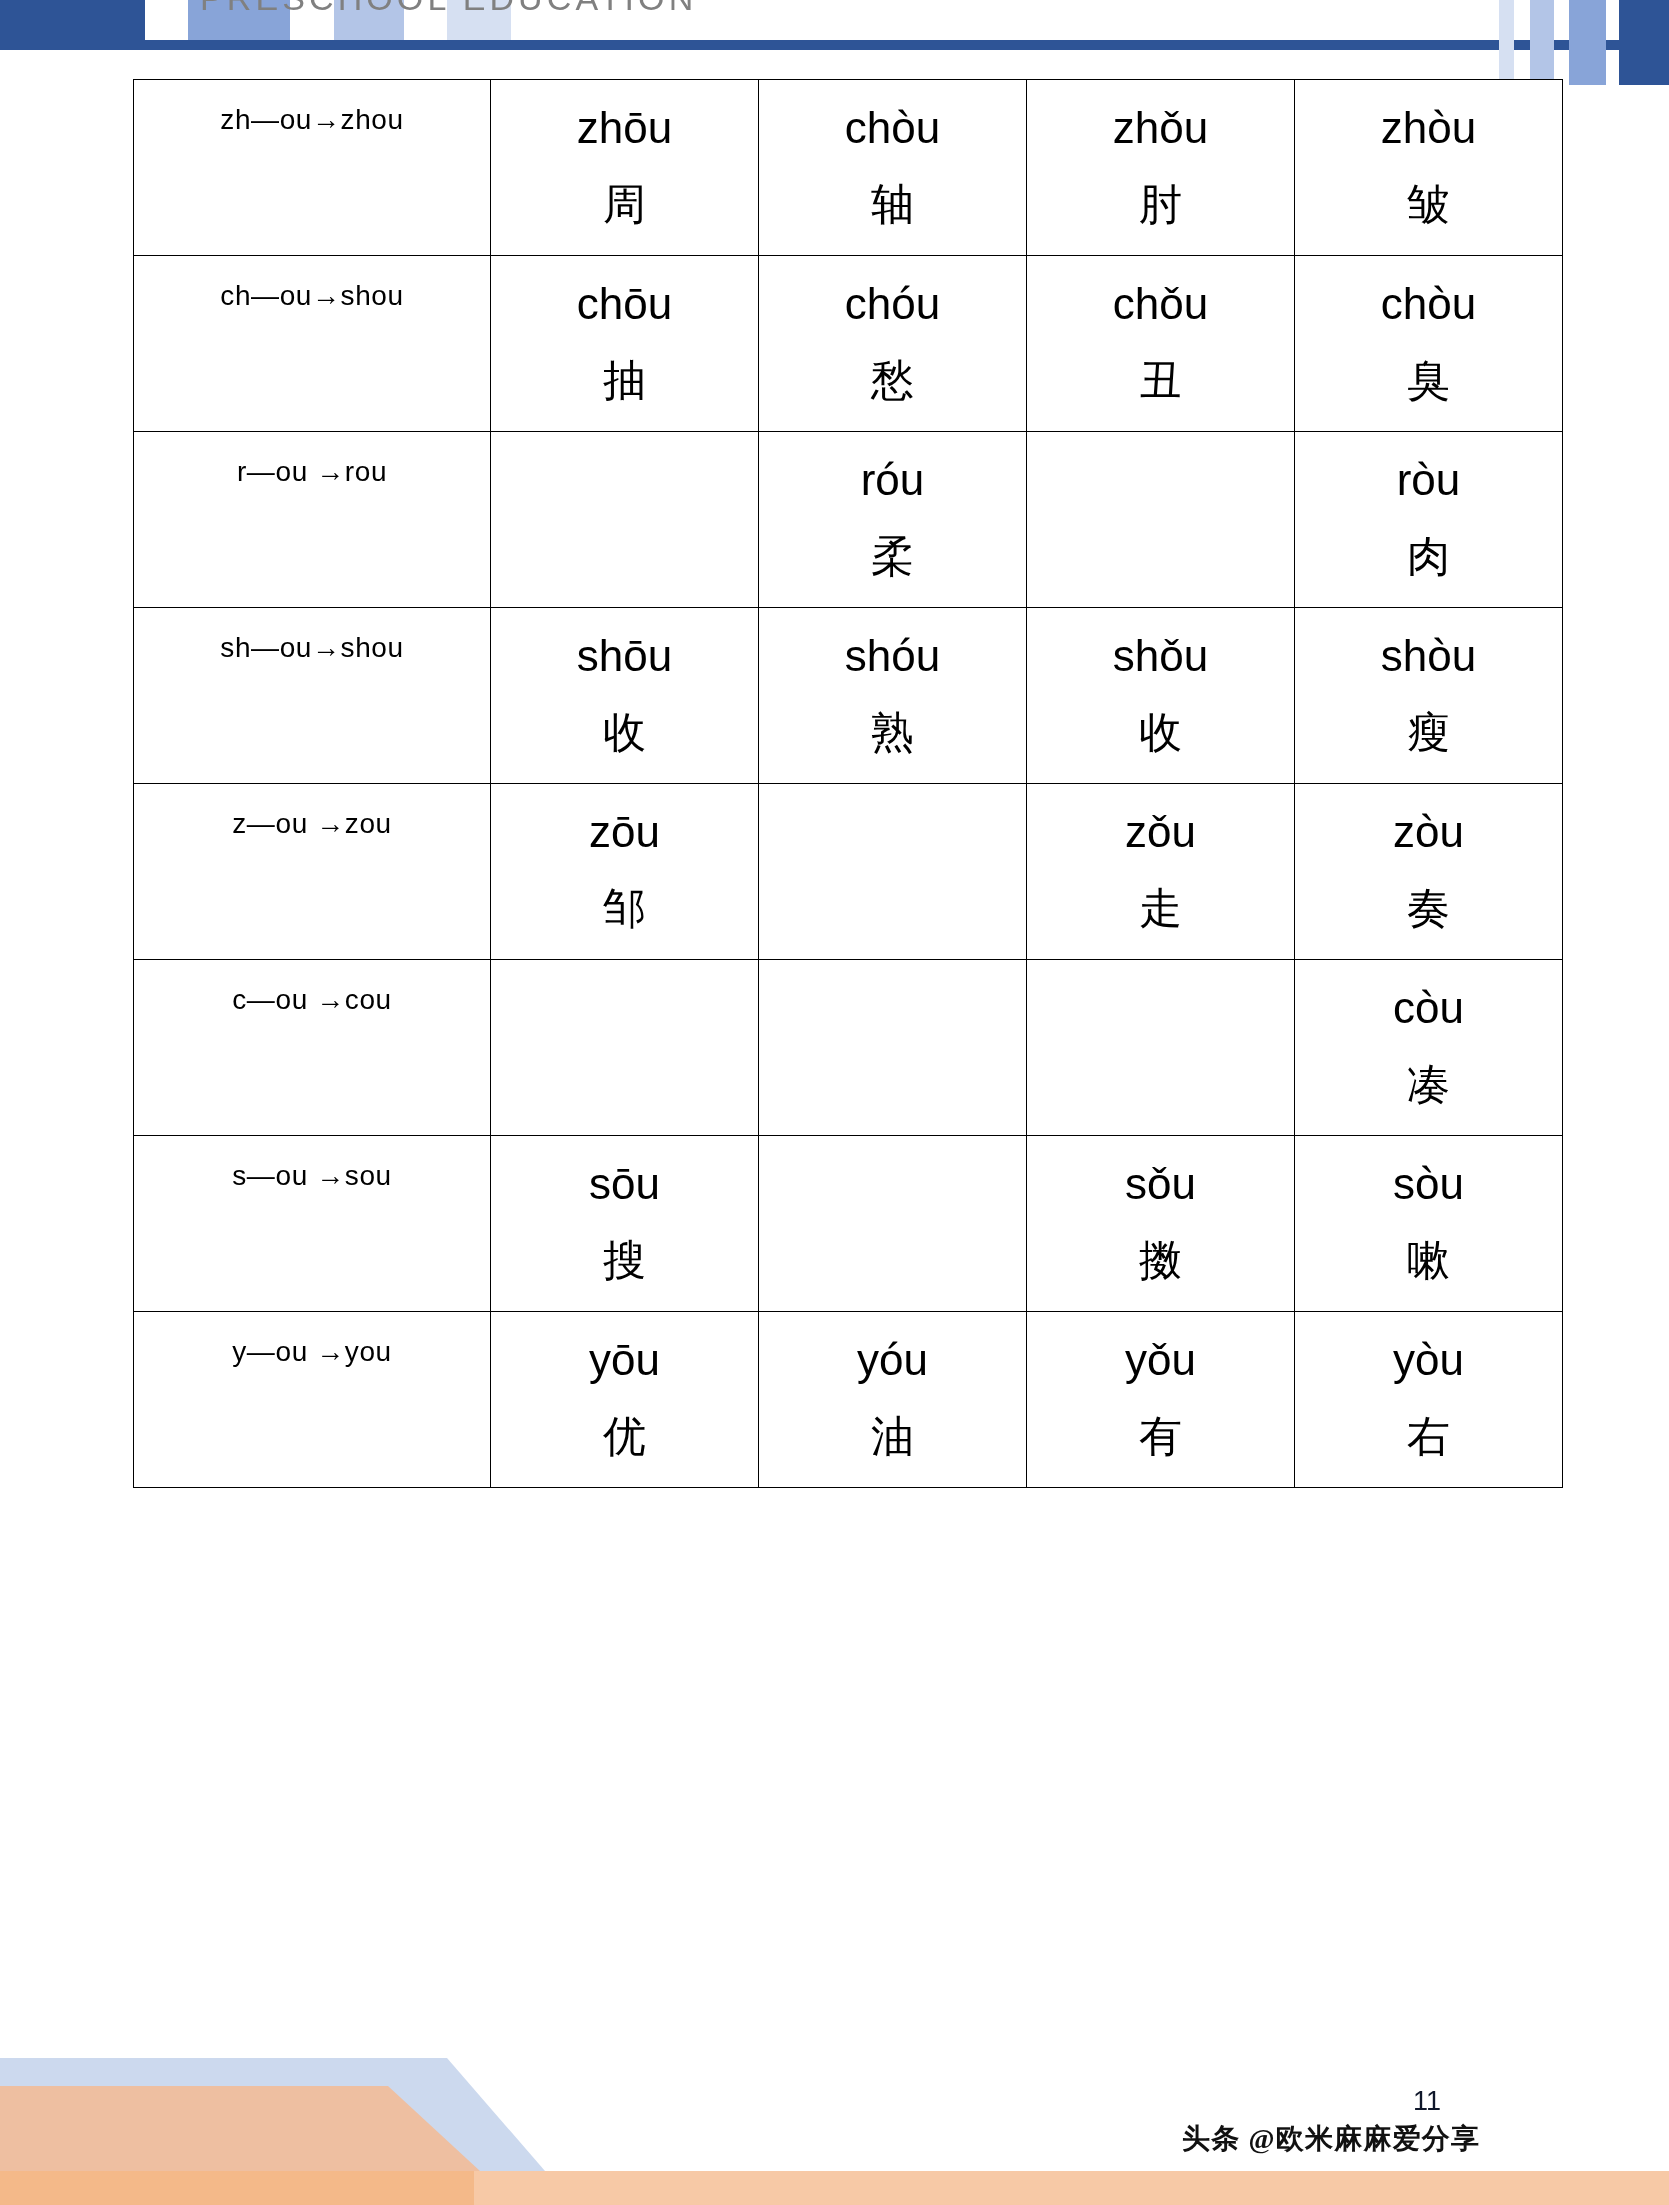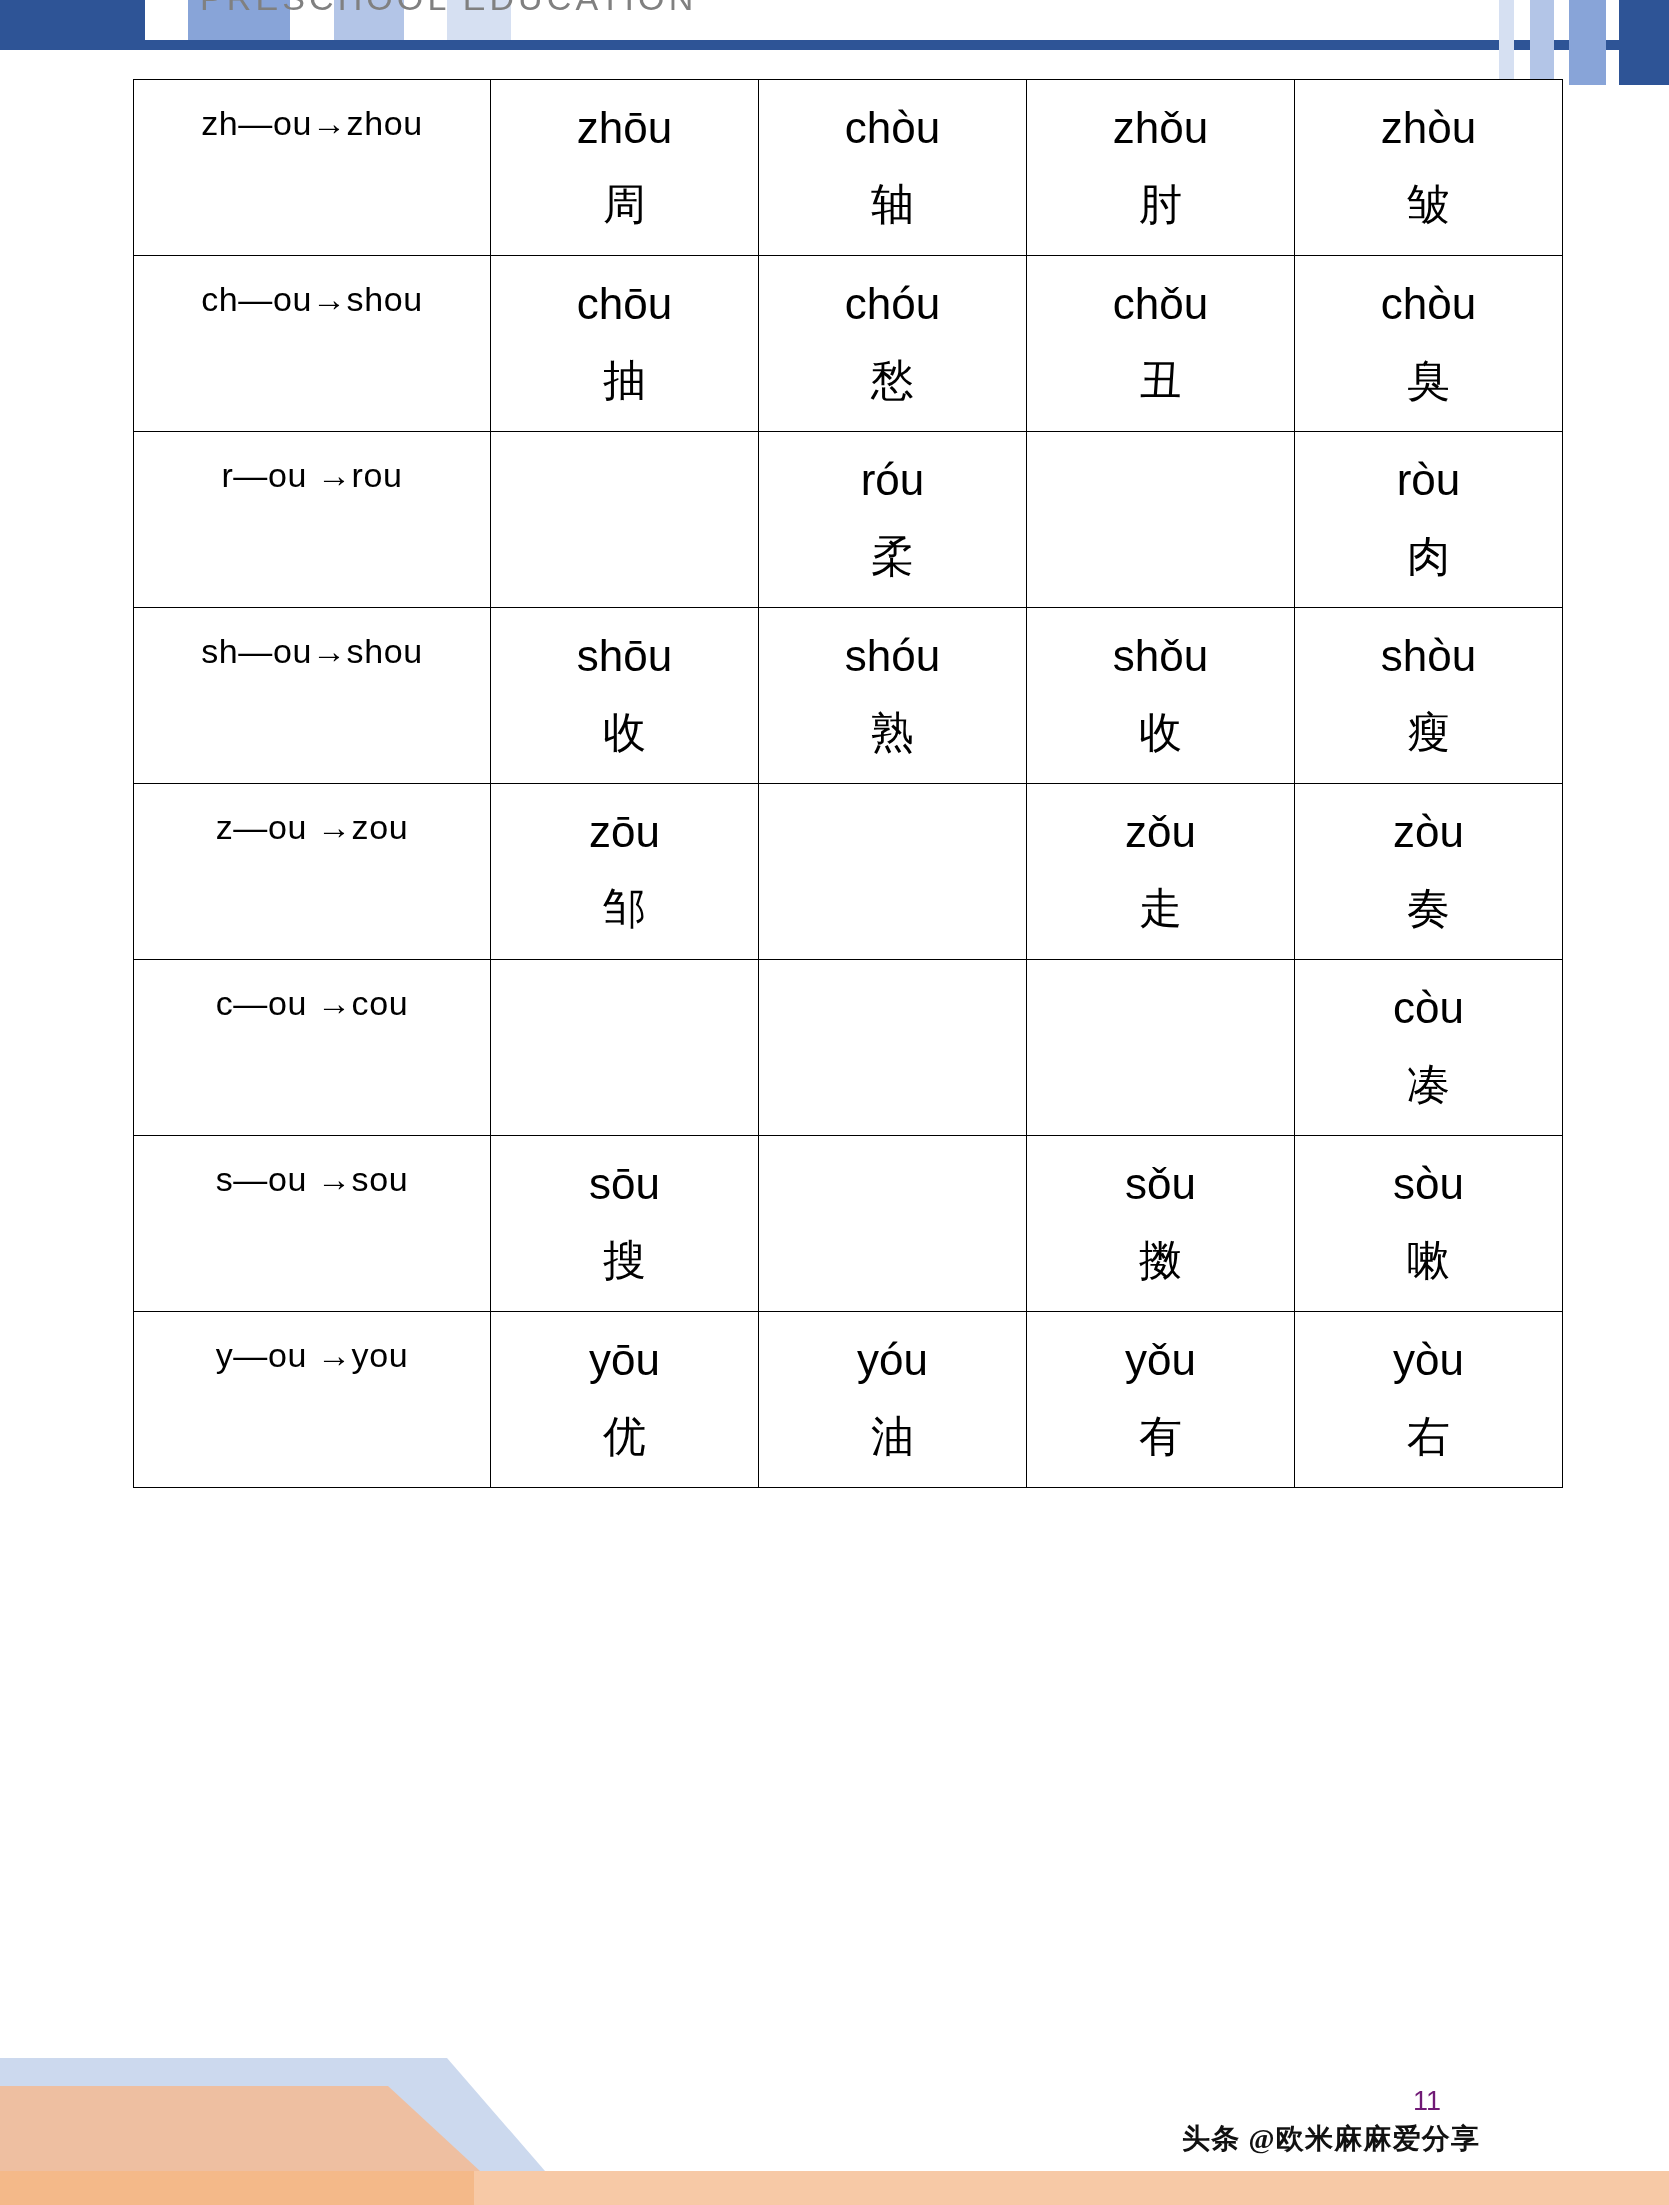--- a/index.html
+++ b/index.html
@@ -107,21 +107,21 @@
     justify-content: flex-start;
   }
   .pinyin {
     font-size: 44px;
     line-height: 1.0;
     color: #000000;
     white-space: nowrap;
     font-family: "Liberation Sans", "DejaVu Sans", sans-serif;
   }
   .pinyin.formula {
-    font-size: 34px;
+    font-size: 28px;
     letter-spacing: 0.6px;
   }
   .hanzi {
     font-size: 43px;
     line-height: 1.0;
     margin-top: 33px;
     color: #000000;
     font-family: "Liberation Serif", "DejaVu Serif", serif;
   }
 
@@ -160,21 +160,21 @@
     height: 34px;
     background: #f4b989;
   }
 
   
   .page-number {
     position: absolute;
     left: 1413px;
     bottom: 88px;
     font-size: 27px;
-    color: #701a75;
+    color: #0f172a;
     font-family: "Liberation Sans", "DejaVu Sans", sans-serif;
   }
   .watermark {
     position: absolute;
     left: 1182px;
     bottom: 47px;
     font-size: 28px;
     font-weight: bold;
     color: #111111;
     white-space: nowrap;

